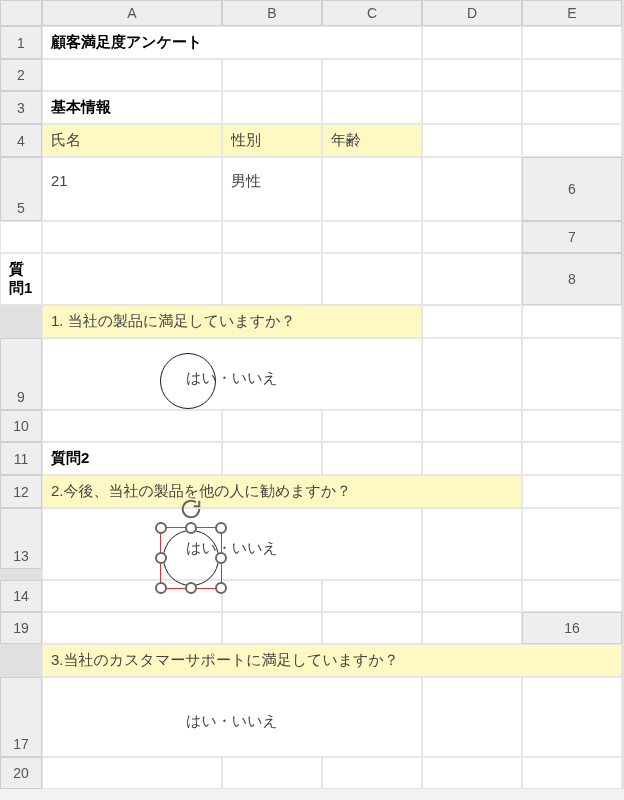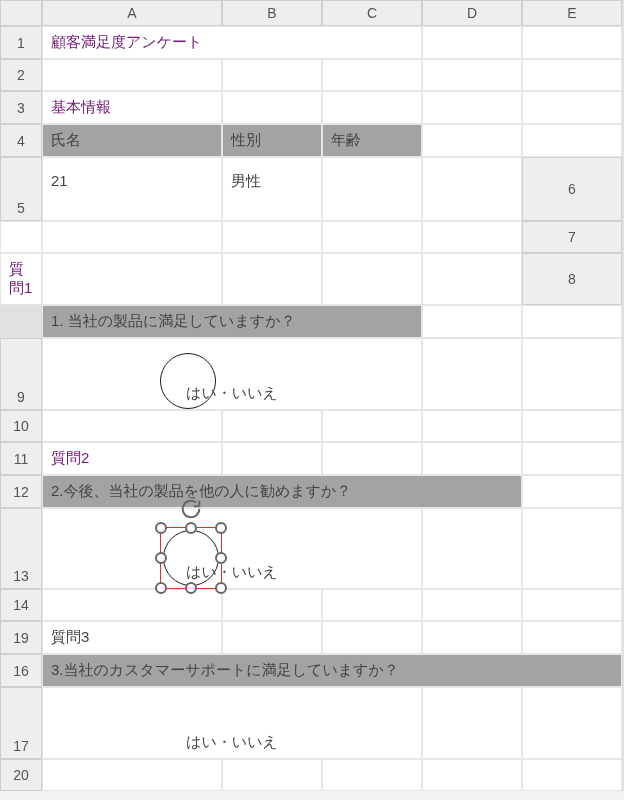--- a/index.html
+++ b/index.html
@@ -27,25 +27,25 @@
     }
     .rowhdr { height:100%; }
     .cell {
       background:#ffffff;
       border:1px solid #e6e6e6;
       padding:6px 8px;
       display:flex; align-items:center;
       color:#444;
       min-height:32px;
     }
-    .bold { font-weight:400; color:#701a75; }
-    .hdr-green { background:#a3a3a3; }
+    .bold { font-weight:700; color:#000000; }
+    .hdr-green { background:#fef9c3; }
     .center-text { justify-content:center; }
     .tall { min-height:64px; align-items:flex-start; padding-top:14px; }
-    .taller { min-height:72px; align-items:flex-end; padding-top:14px; }
+    .taller { min-height:72px; align-items:center; padding-top:14px; }
     
     .overlay { position:absolute; top:0; left:0; width:624px; height:800px; pointer-events:none; }
     .shape-layer { position:absolute; }
     .circle-shape {
       border:1.5px solid #1a1a1a;
       border-radius:50%;
       width:56px; height:56px;
       background:transparent;
     }
     
@@ -157,45 +157,44 @@
   <div class="cell bold">質問2</div>
   <div class="cell"></div>
   <div class="cell"></div>
   <div class="cell"></div>
   <div class="cell"></div>
 
   <div class="rowhdr">12</div>
   <div class="cell hdr-green" style="grid-column:2/6;">2.今後、当社の製品を他の人に勧めますか？</div>
   <div class="cell"></div>
 
-  <div class="rowhdr" style="height:81px;align-items:flex-end;padding-bottom:4px;">13</div>
+  <div class="rowhdr" style="height:61px;align-items:flex-end;padding-bottom:4px;">13</div>
   <div class="cell taller center-text" style="grid-column:2/5;justify-content:center;">
     <span style="position:relative;z-index:1;">はい・いいえ</span>
   </div>
   <div class="cell taller"></div>
   <div class="cell taller"></div>
 
   <div class="rowhdr">14</div>
   <div class="cell"></div>
   <div class="cell"></div>
   <div class="cell"></div>
   <div class="cell"></div>
   <div class="cell"></div>
 
   <div class="rowhdr">19</div>
-  <div class="cell">質問3</div>
   <div class="cell"></div>
   <div class="cell"></div>
   <div class="cell"></div>
   <div class="cell"></div>
 
   <div class="rowhdr">16</div>
   <div class="cell hdr-green" style="grid-column:2/7;">3.当社のカスタマーサポートに満足していますか？</div>
 
-  <div class="rowhdr" style="height:72px;align-items:flex-end;padding-bottom:4px;">17</div>
+  <div class="rowhdr" style="height:80px;align-items:flex-end;padding-bottom:4px;">17</div>
   <div class="cell taller center-text" style="grid-column:2/5;justify-content:center;">
     <span>はい・いいえ</span>
   </div>
   <div class="cell taller"></div>
   <div class="cell taller"></div>
 
   <div class="rowhdr">20</div>
   <div class="cell"></div>
   <div class="cell"></div>
   <div class="cell"></div>

